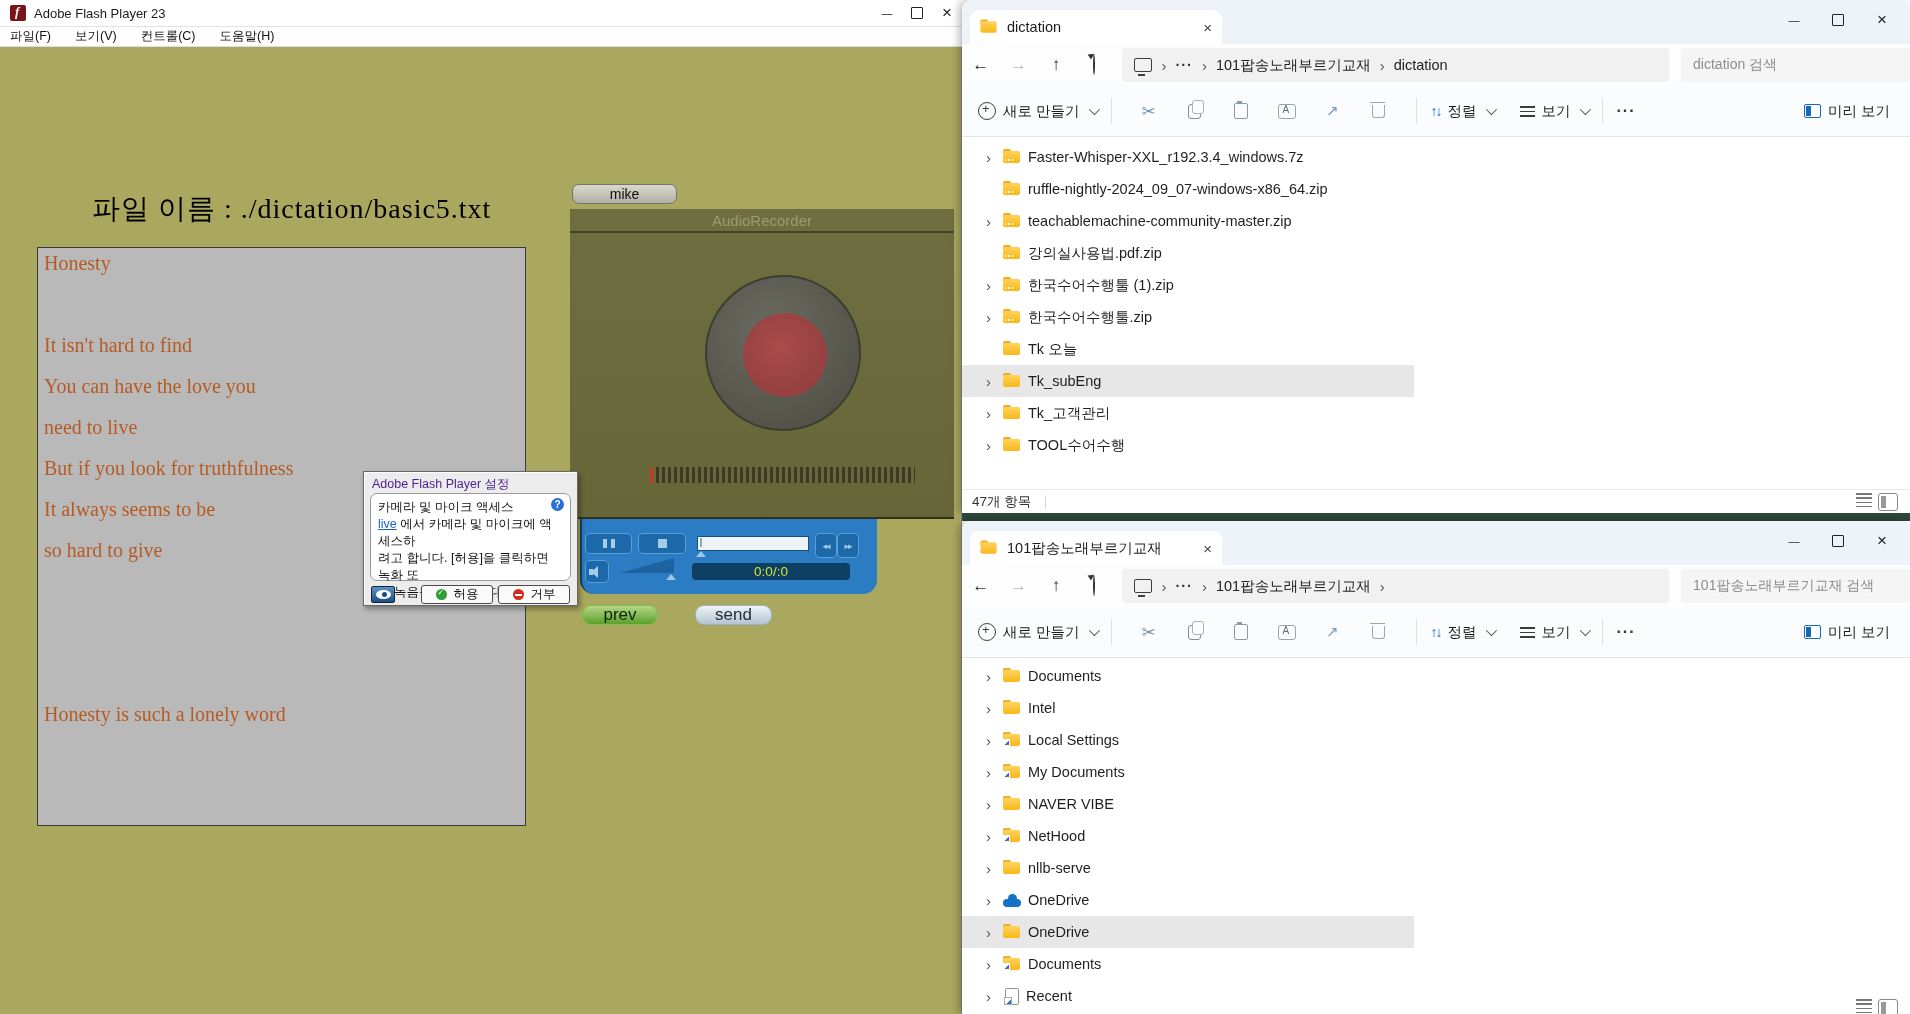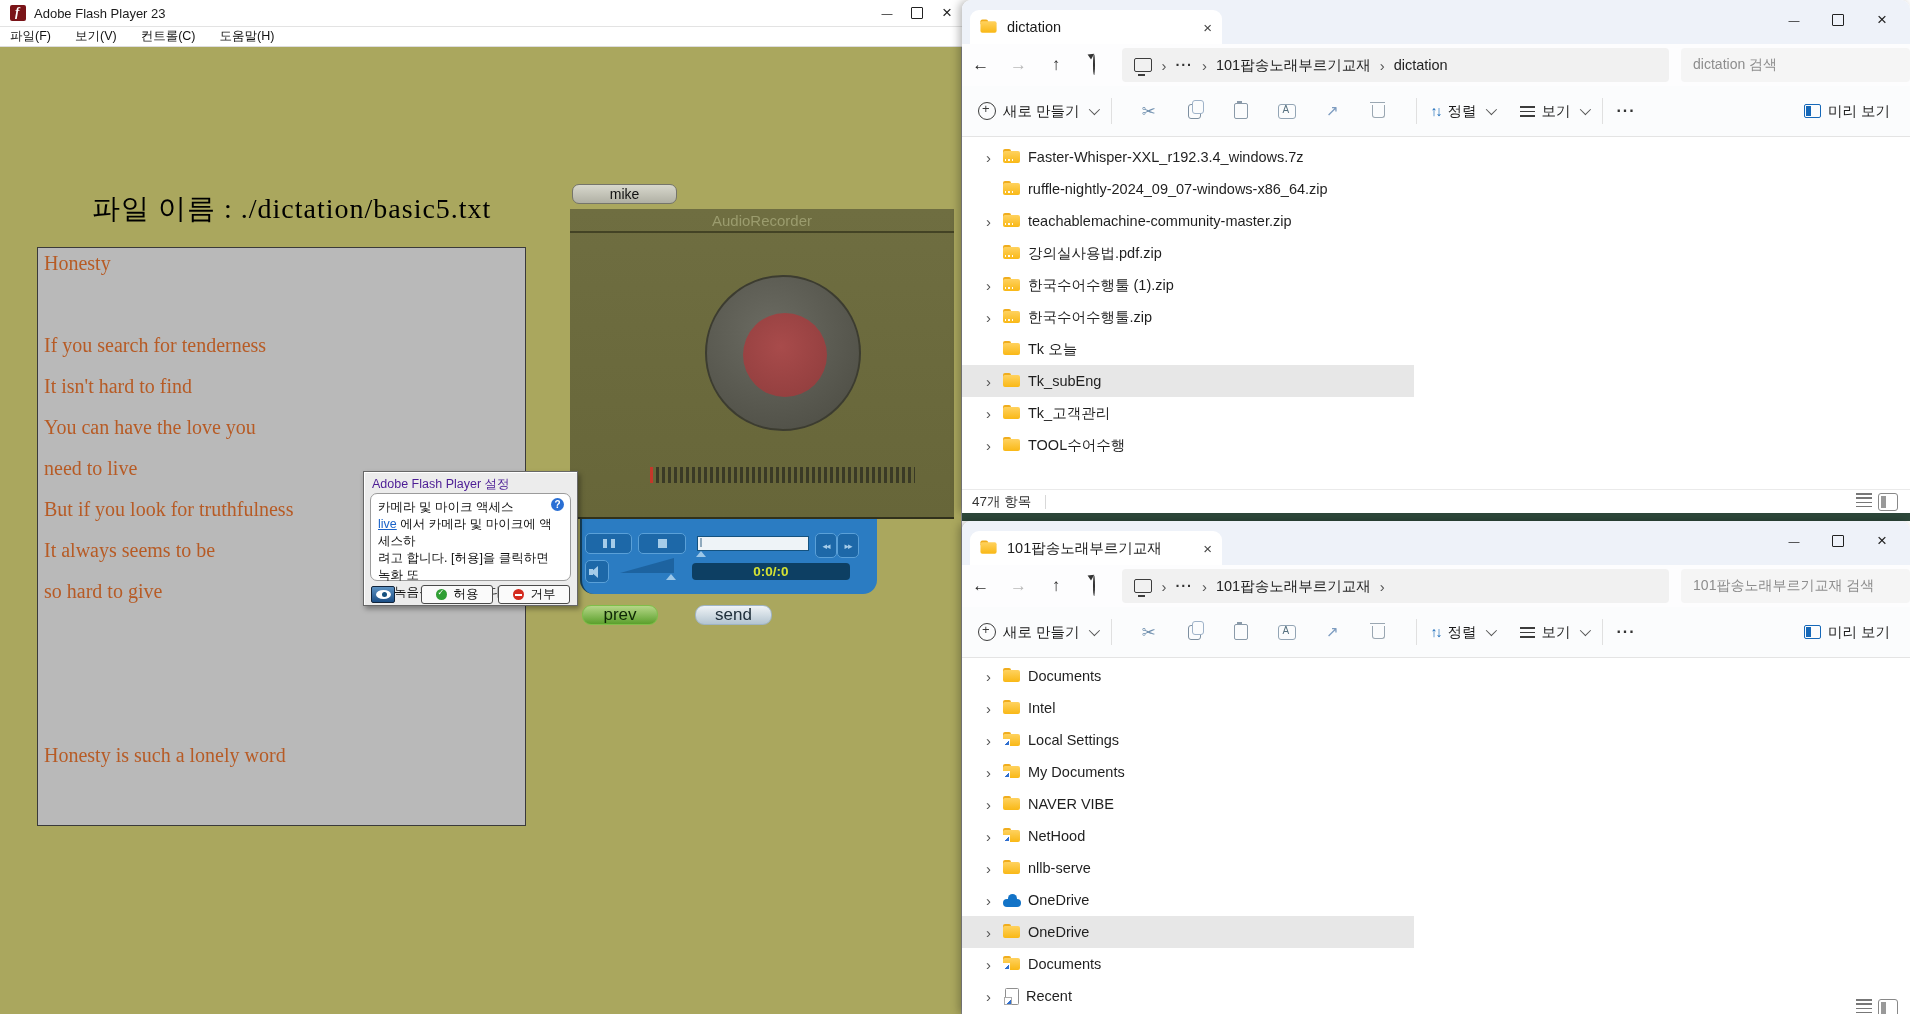--- a/index.html
+++ b/index.html
@@ -33,21 +33,21 @@
   .glyph-pause i{width:4px;height:9px;background:#a5cce9;}
   .glyph-stop{width:9px;height:9px;background:#a5cce9;}
   #p-progress{position:absolute;left:115px;top:17px;width:110px;height:13px;background:#eef3f7;border:1px solid #14527f;}
   #p-progress::before{content:"";position:absolute;left:2px;top:1px;width:2px;height:9px;background:#8fa9bd;}
   .mark-up{position:absolute;width:0;height:0;border-left:5px solid rgba(0,0,0,0);border-right:5px solid rgba(0,0,0,0);border-bottom:6px solid #9cc7e8;}
   .seekbtn{font-size:9px;color:#a5cce9;letter-spacing:-1px;}
   .spk{position:relative;width:16px;height:12px;}
   .spk::before{content:"";position:absolute;left:0;top:3px;width:4px;height:6px;background:#a5cce9;}
   .spk::after{content:"";position:absolute;left:2px;top:0;border-right:7px solid #a5cce9;border-top:6px solid rgba(0,0,0,0);border-bottom:6px solid rgba(0,0,0,0);}
   #vol-wedge{position:absolute;left:38px;top:39px;width:0;height:0;border-bottom:15px solid #1d63a0;border-left:54px solid rgba(0,0,0,0);}
-  #p-time{position:absolute;left:110px;top:44px;width:158px;height:17px;background:#0d3f63;border-radius:4px;color:#d5e234;font-size:13.5px;font-weight:bold;text-align:center;line-height:17px;}
+  #p-time{position:absolute;left:110px;top:44px;width:158px;height:17px;background:#0d3f63;border-radius:4px;color:#d5e234;font-size:13.5px;font-weight:normal;text-align:center;line-height:17px;}
   .stage-btn{position:absolute;height:20px;border-radius:9px;font-size:17px;color:#102000;text-align:center;line-height:18px;}
   #prev-btn{left:582px;top:605px;width:76px;background:linear-gradient(#b5d687,#5ba02c);border:1.5px solid #7fbf4a;color:#0d2605;}
   #send-btn{left:695px;top:605px;width:77px;background:linear-gradient(#eff3f6,#b4c5d1);border:1.5px solid #9fb4c4;color:#20303c;}
   
   #fp-dialog{left:363px;top:471px;width:215px;height:135px;background:#ececec;border:1px solid #676767;box-shadow:inset 1px 1px 0 #fff,2px 3px 5px rgba(0,0,0,.35);}
   #fp-title{left:8px;top:4px;font-size:12.5px;color:#4c1d95;}
   #fp-body{left:6px;top:21px;width:201px;height:88px;background:#fff;border:1px solid #9b9b9b;border-radius:7px;padding:5px 7px;font-size:12.5px;line-height:17px;color:#101010;}
   #fp-help{right:6px;top:4px;width:13px;height:13px;border-radius:50%;background:#2a6fd4;color:#fff;font-size:10px;font-weight:bold;text-align:center;line-height:13px;position:absolute;}
   .fp-link{color:#1a62c8;text-decoration:underline;}
   #fp-monitor{left:7px;top:114px;width:24px;height:17px;background:linear-gradient(#5d92c3,#1c4f86);border:1px solid #12243a;border-radius:2px;}
@@ -145,21 +145,20 @@
         <span class="lbl">컨트롤(C)</span>
         <span class="lbl">도움말(H)</span>
       </div>
 
     <div class="r" id="file-label">파일 이름 :  ./dictation/basic5.txt</div>
 
     <div class="r" id="lyrics-box">
 
     <div class="lyr">Honesty</div>
         <div class="lyr"></div>
-        <div class="lyr">If you search for tenderness</div>
         <div class="lyr">It isn't hard to find</div>
         <div class="lyr">You can have the love you</div>
         <div class="lyr">need to live</div>
         <div class="lyr">But if you look for truthfulness</div>
         <div class="lyr">It always seems to be</div>
         <div class="lyr">so hard to give</div>
         <div class="lyr"></div>
         <div class="lyr"></div>
         <div class="lyr"></div>
         <div class="lyr">Honesty is such a lonely word</div>

